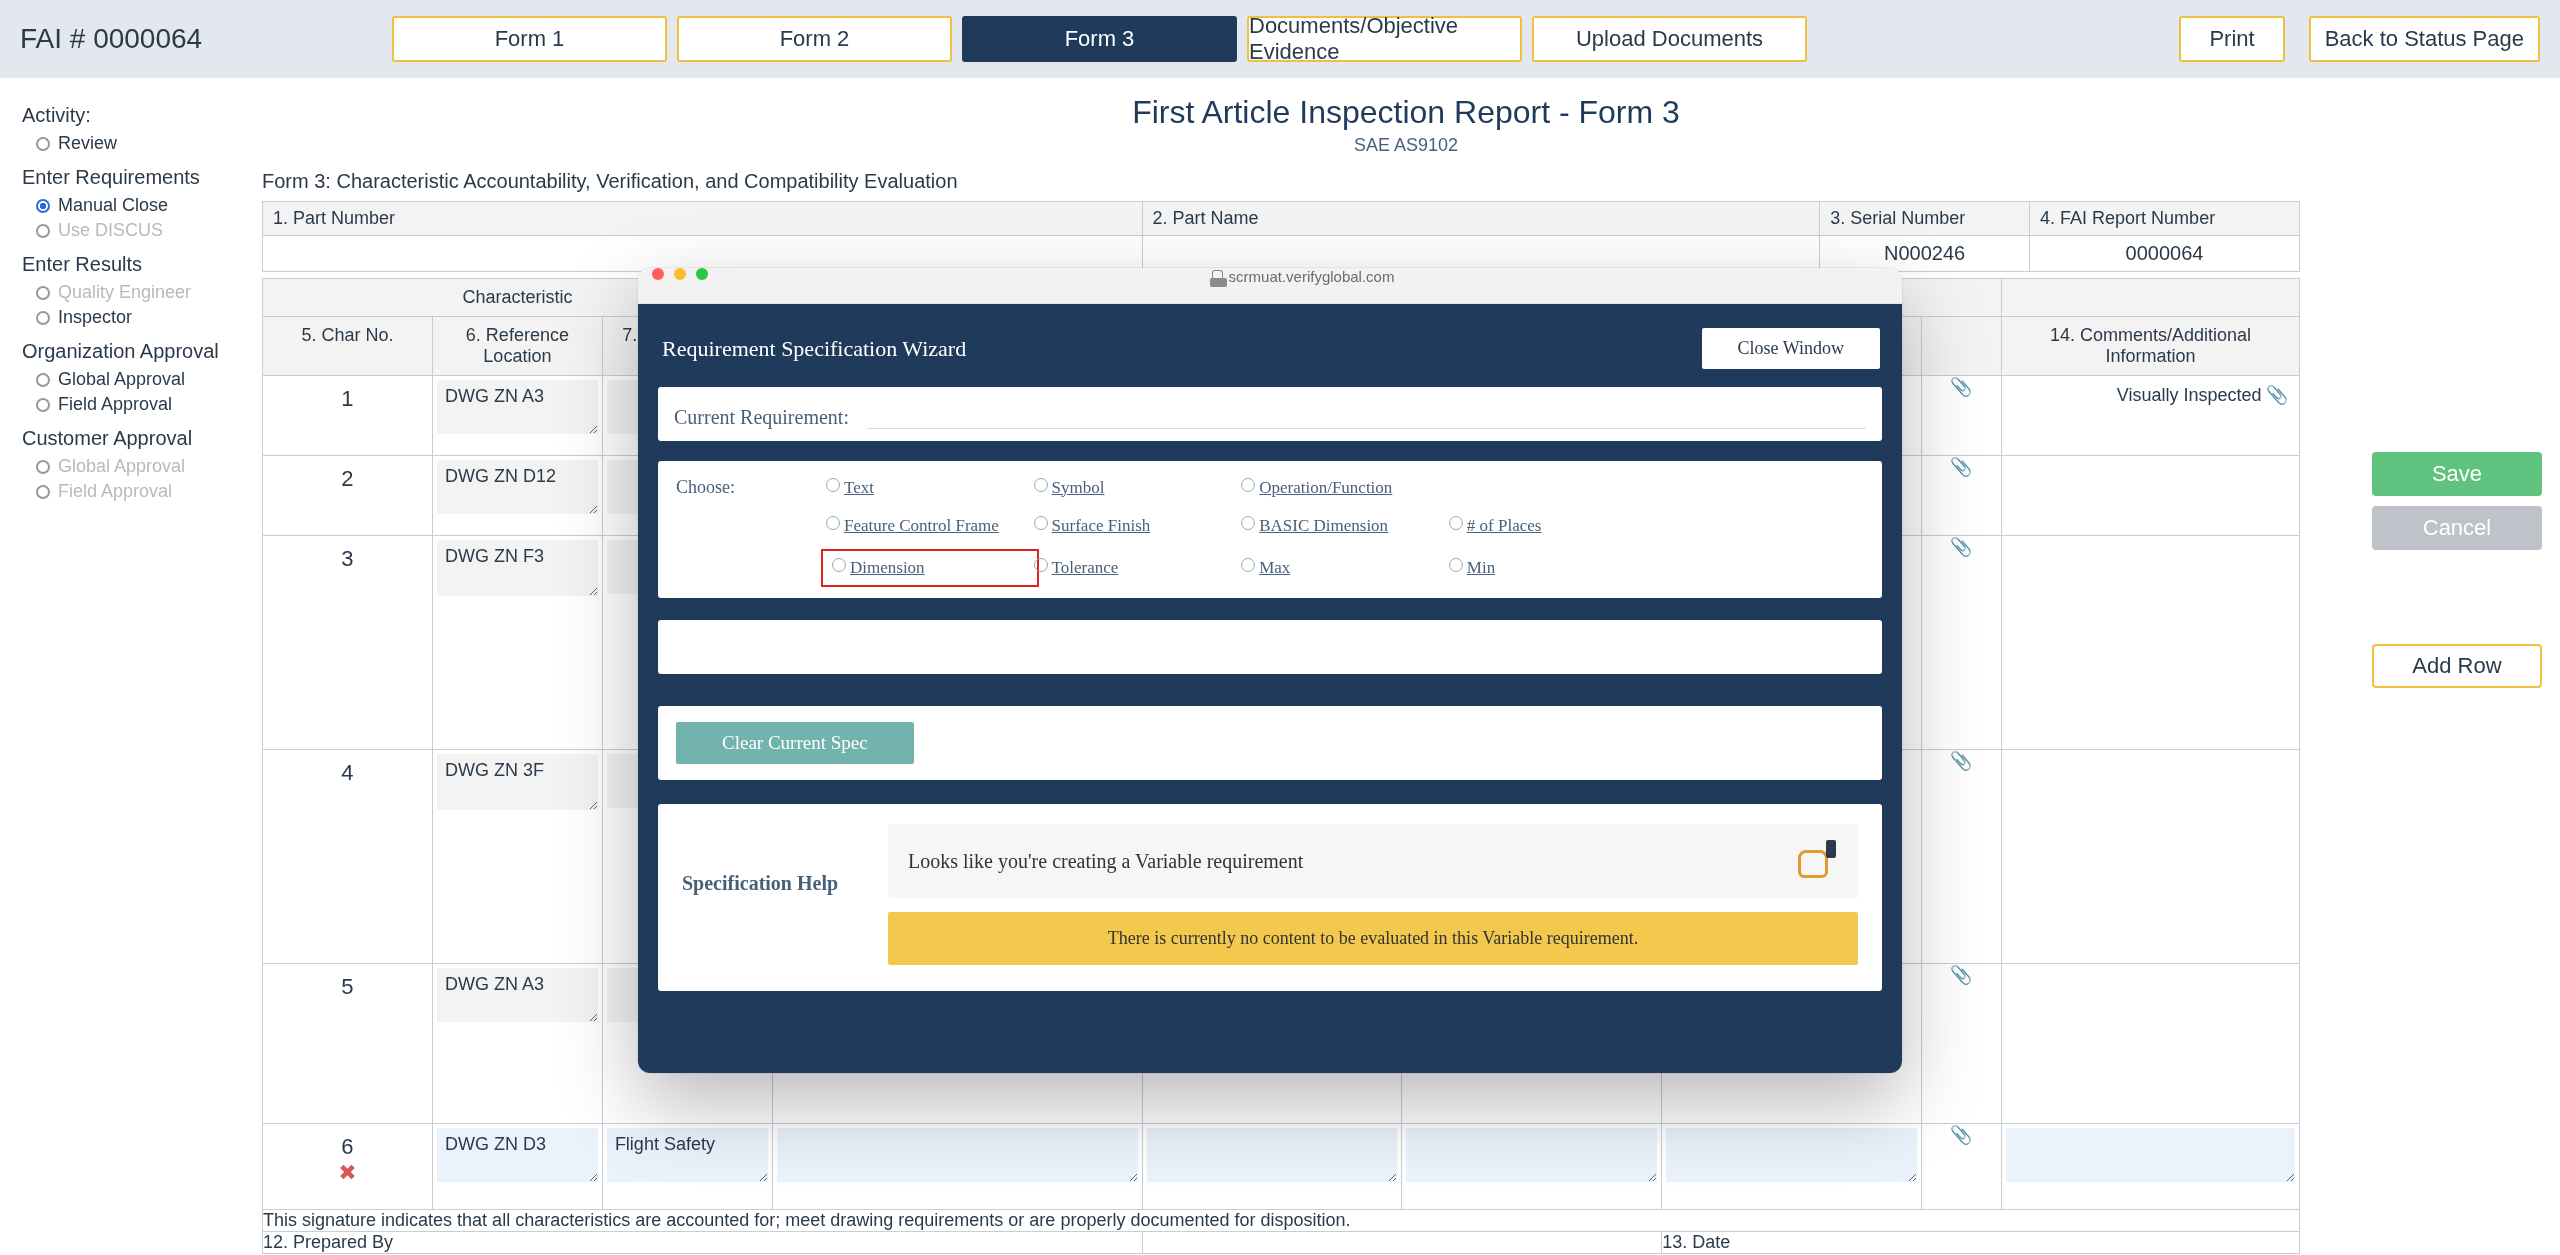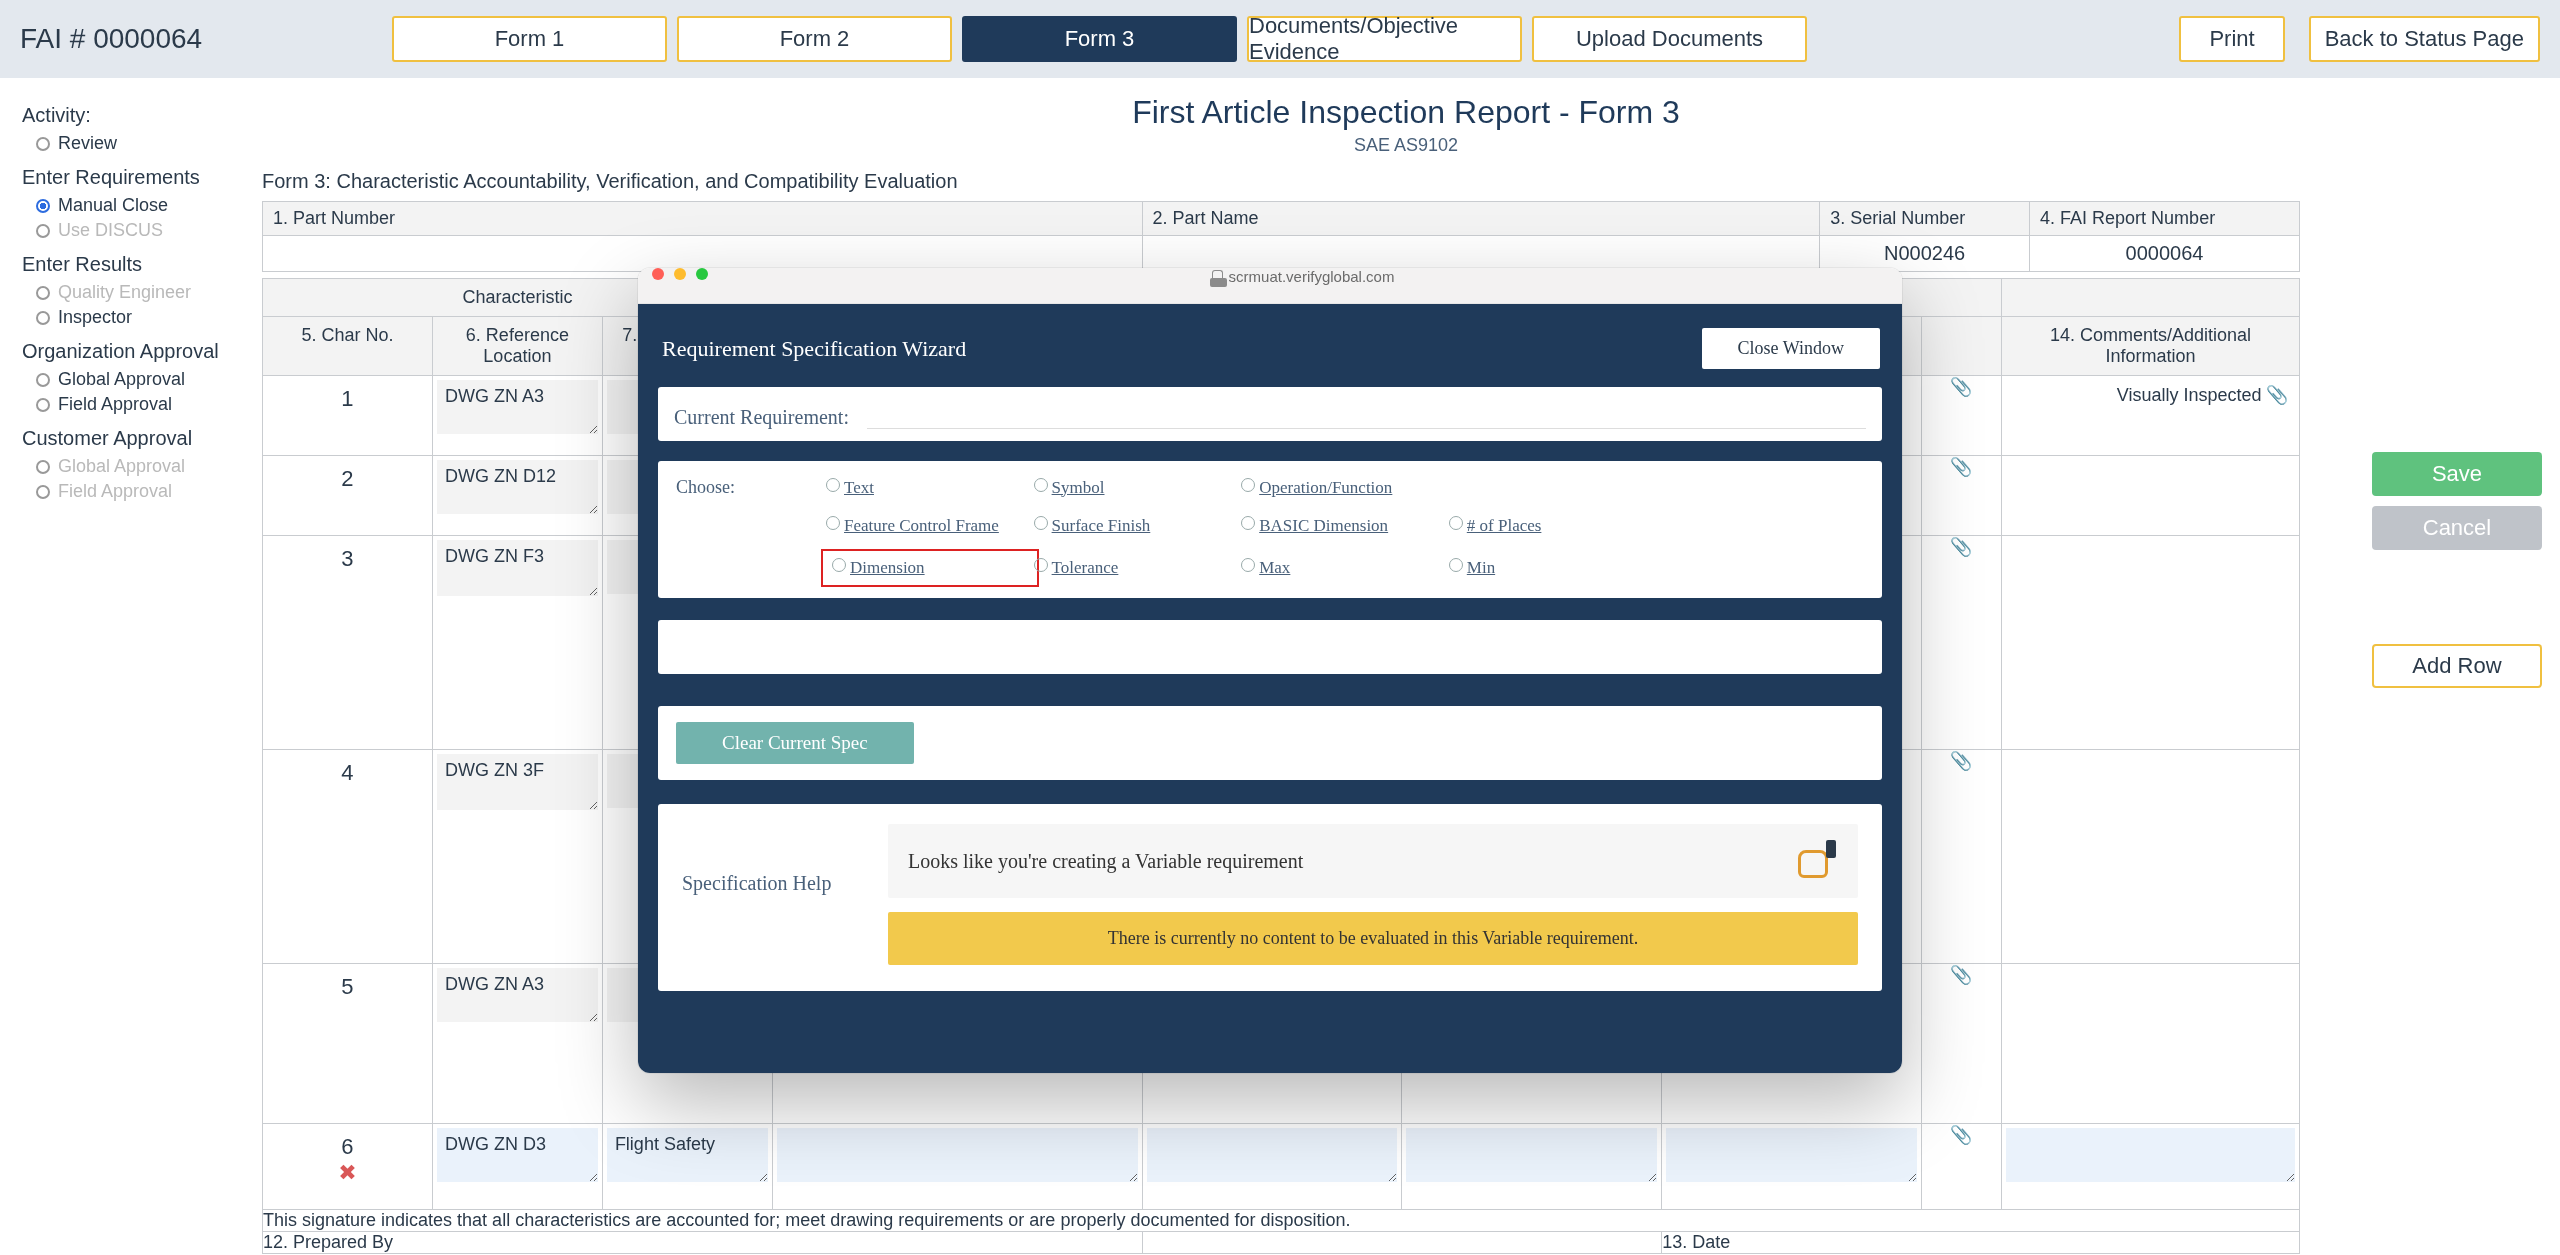--- a/index.html
+++ b/index.html
@@ -149,21 +149,21 @@
   .ropt { display:flex; align-items:flex-start; gap:4px;text-decoration:underline;}
   .radio { width:14px; height:14px; border:1.5px solid #9aa; border-radius:50%; display:inline-block;}
   .ropt.highlight { outline:2px solid #d22; outline-offset:3px; padding:4px 6px;}
   .blank-panel { margin-top:22px; height:54px;}
   .clear-panel { margin-top:32px; padding:16px 18px;}
   .clear-btn {
     background:#72b3ad; color:#fff; font-family:Georgia,serif; font-size:19px;
     padding:10px 46px; border:none; border-radius:2px; cursor:pointer;
   }
   .help-panel { margin-top:24px; padding:20px 24px 26px 24px; display:flex; gap:26px; align-items:flex-start;}
-  .help-label { font-family:Georgia,serif; color:#49607a; font-size:20px; padding-top:48px; width:180px;}
+  .help-label { font-family:Georgia,serif; color:#49607a; font-size:20px; padding-top:48px; width:180px;font-weight:bold;}
   .help-right { flex:1;}
   .help-msg {
     background:#f6f6f6; padding:16px 20px; font-family:Georgia,serif; font-size:20px; color:#333; border-radius:2px;
     display:flex; justify-content:space-between; align-items:center;
   }
   .thumb {
     width:46px; height:42px; position:relative;
   }
   .thumb::before{
     content:""; position:absolute; left:6px; top:10px; width:24px; height:22px;

